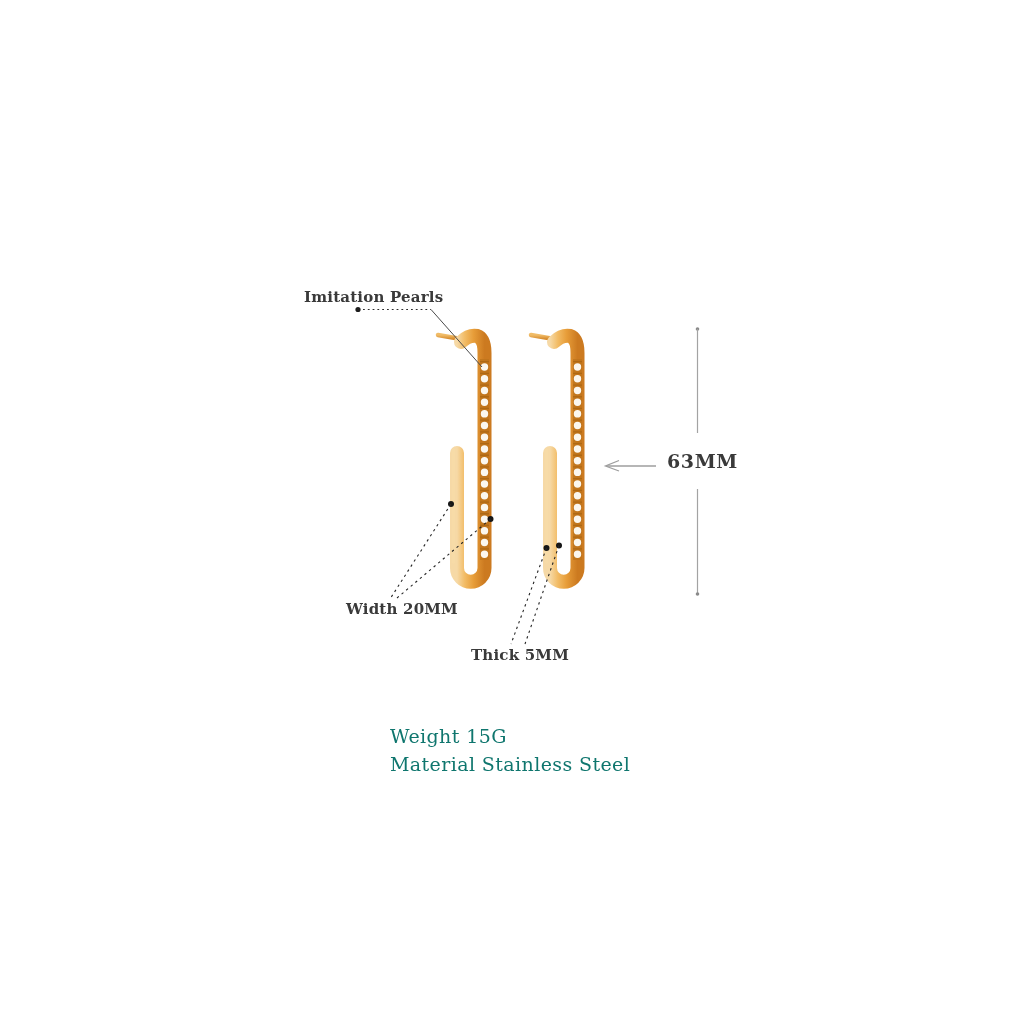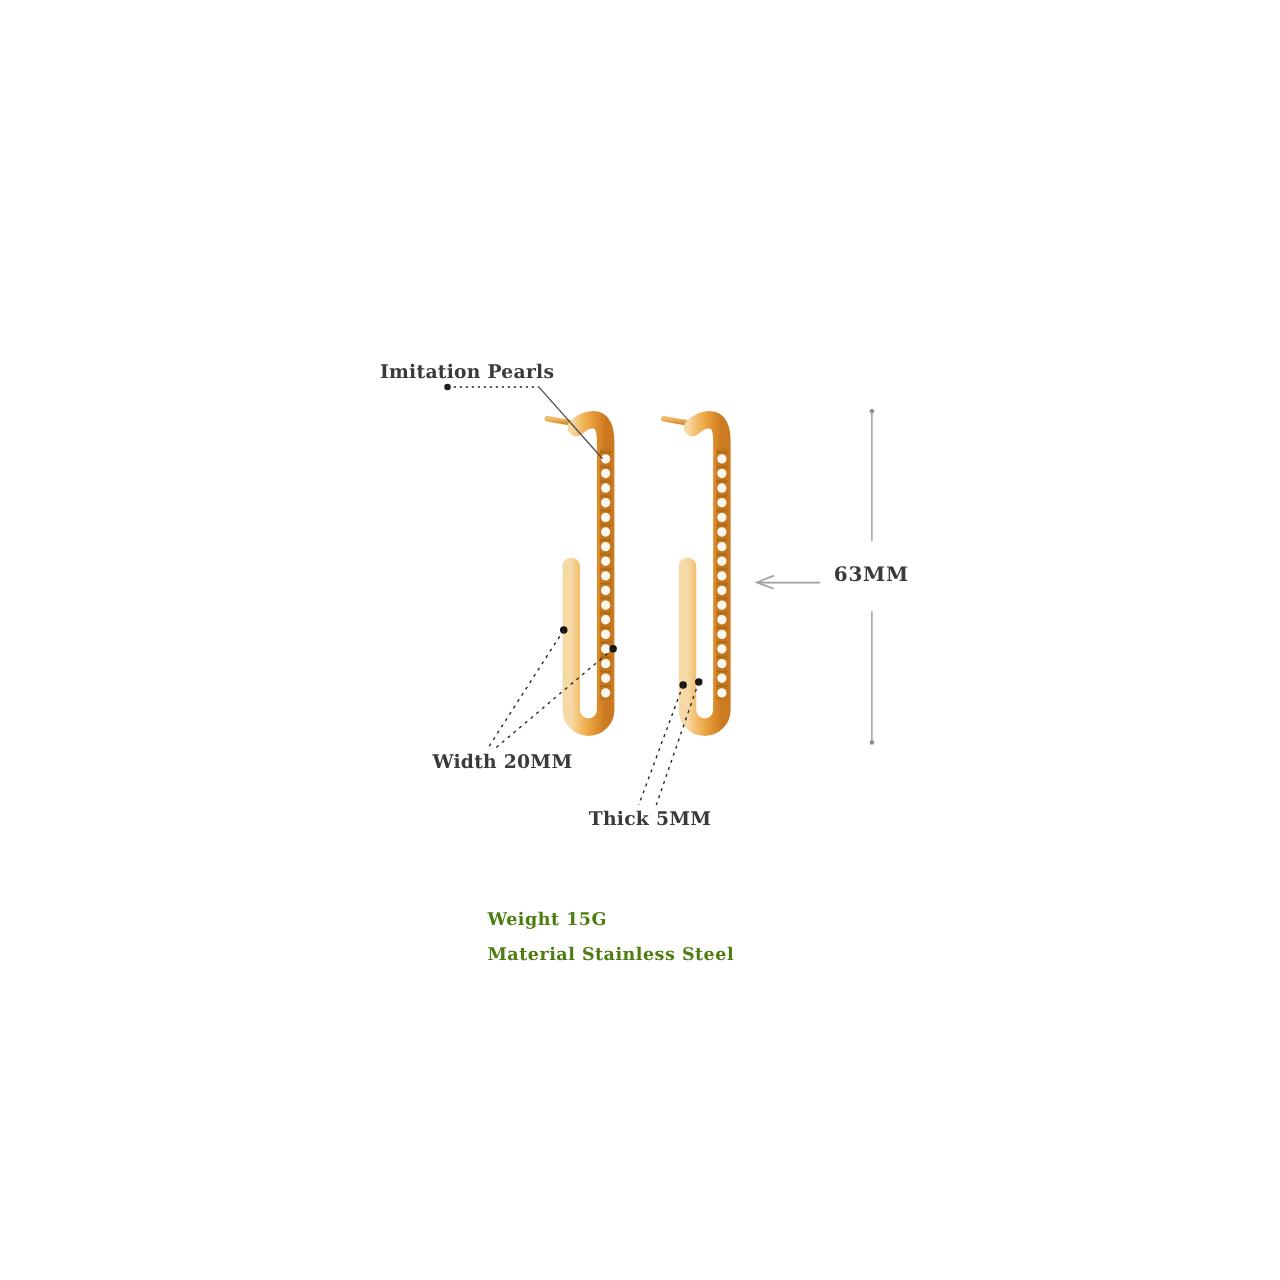--- a/index.html
+++ b/index.html
@@ -13,28 +13,28 @@
   }
   .stage svg{position:absolute;left:0;top:0;}
   .label{
     position:absolute;
     font-family:"DejaVu Serif", serif;
     font-weight:700;
     color:#3a3a3a;
     white-space:nowrap;
   }
   .label-pearls{left:304px;top:288px;font-size:15px;letter-spacing:.2px;}
-  .label-length{left:667px;top:450px;font-size:16px;letter-spacing:.6px;text-align:center;}
+  .label-length{left:667px;top:450px;font-size:19px;letter-spacing:.6px;text-align:center;}
   .label-width{left:346px;top:600px;font-size:15px;letter-spacing:.2px;text-align:right;}
   .label-thick{left:471px;top:646px;font-size:15px;letter-spacing:.2px;}
   .specs{
     position:absolute;left:390px;top:723px;
     font-family:"DejaVu Serif", serif;
-    font-weight:700;color:#4d7c0f;
-    font-size:14px;line-height:27.5px;letter-spacing:.4px;
+    font-weight:400;color:#0f766e;
+    font-size:19px;line-height:27.5px;letter-spacing:.4px;
     white-space:nowrap;
   }
 </style>
 </head>
 <body>
 
 <div class="stage">
 
   <svg width="1024" height="1024" viewBox="0 0 1024 1024">
     <defs>

